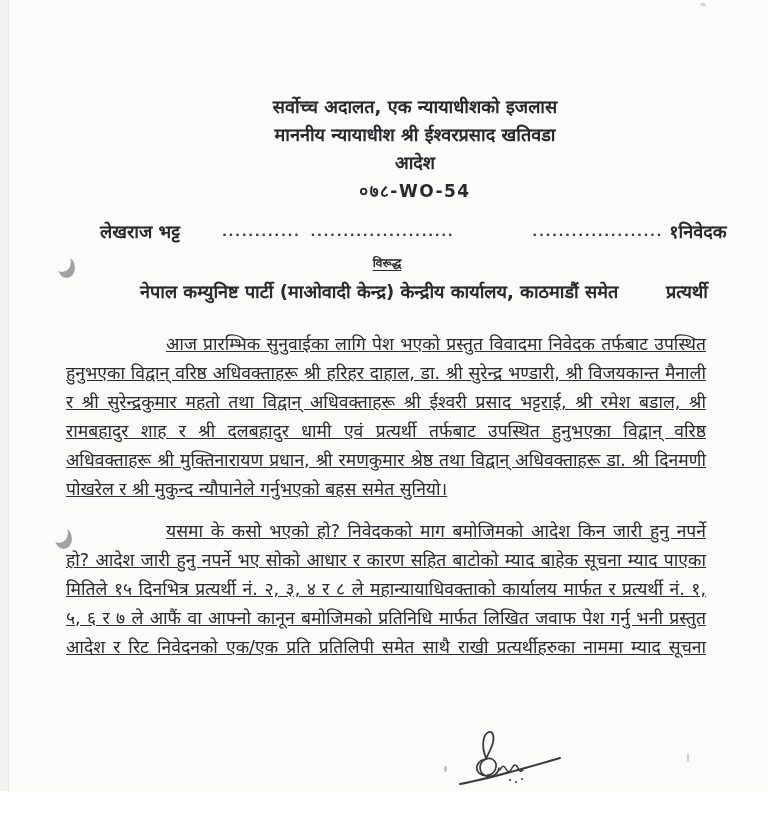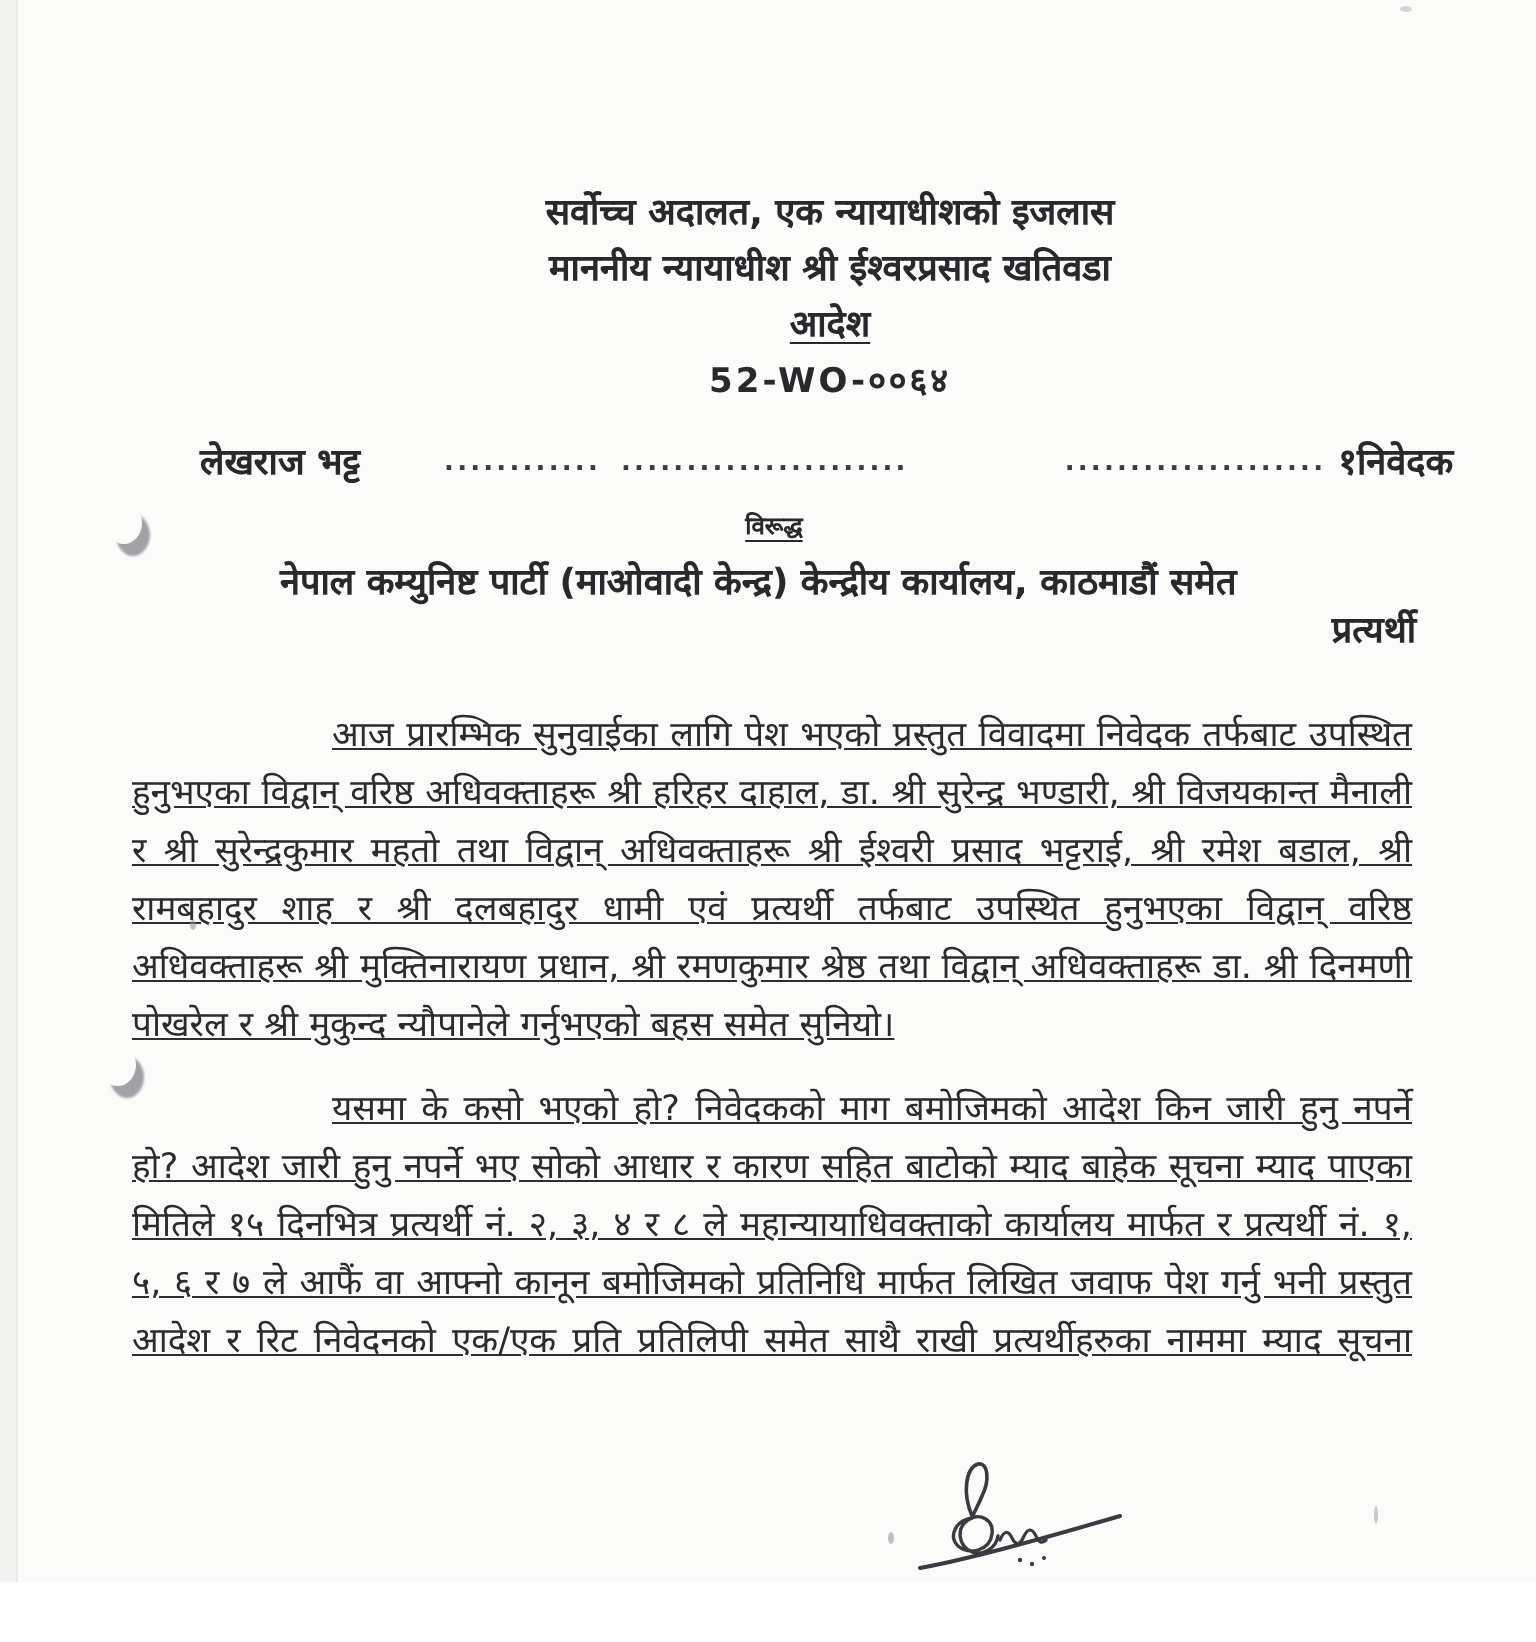--- a/index.html
+++ b/index.html
@@ -49,39 +49,39 @@
     margin: 0 10px 0 72px;
     text-align: center;
   }
   .h-line {
     font-weight: bold;
     font-size: 18px;
     line-height: 22px;
     margin: 0 0 6px 0;
     color: #29292d;
   }
-  .order-title { text-decoration: underline; text-underline-offset: 3px; }
+  .order-title { text-underline-offset: 3px; }
   .case-number { letter-spacing: 1.5px; font-size: 17px; }
 
   
   .party-section { margin: 18px 60px 0 66px; font-size: 18px; font-weight: bold; color: #29292d; }
   .party-row { display: flex; align-items: center; margin-left: 34px; line-height: 24px; }
   .party-name { white-space: nowrap; }
   .dots { letter-spacing: 1.6px; font-size: 13px; color: #3b3b40; font-weight: bold; }
   .dots-1 { margin-left: 42px; }
   .dots-2 { margin-left: 10px; }
   .dots-3 { margin-left: 78px; }
   .pet-number { margin-left: 6px; }
   .role-right { margin-left: auto; }
   .versus {
     text-align: center; font-size: 12px; font-weight: bold;
     text-decoration: underline; text-underline-offset: 3px;
     margin: 8px 0 6px 0; line-height: 22px;
   }
-  .respondent-row { display: flex; align-items: baseline; line-height: 24px; flex-direction: column; }
+  .respondent-row { display: flex; align-items: baseline; line-height: 24px; }
   .respondent-row .party-name { margin-left: 74px; white-space: normal; }
 
   
   .body-text { margin: 26px 62px 0 66px; text-decoration: underline; }
   .para {
     font-size: 17.5px;
     line-height: 29px;
     text-align: justify;
     text-indent: 100px;
     color: #2b2b2f;
@@ -104,21 +104,21 @@
   <div class="punch punch-2"></div>
   <div class="speck speck-1"></div>
   <div class="speck speck-2"></div>
   <div class="speck speck-3"></div>
   <div class="speck speck-4"></div>
 
   <div class="header-block">
     <div class="h-line">सर्वोच्च अदालत, एक न्यायाधीशको इजलास</div>
     <div class="h-line">माननीय न्यायाधीश श्री ईश्वरप्रसाद खतिवडा</div>
     <div class="h-line order-title">आदेश</div>
-    <div class="h-line case-number">52-WO-००६४</div>
+    <div class="h-line case-number">०७८-WO-54</div>
   </div>
 
   <div class="party-section">
     <div class="party-row">
       <span class="party-name">लेखराज भट्ट</span>
       <span class="dots dots-1">............</span>
       <span class="dots dots-2">......................</span>
       <span class="dots dots-3">....................</span>
       <span class="pet-number">१</span>
       <span class="role-right">निवेदक</span>

